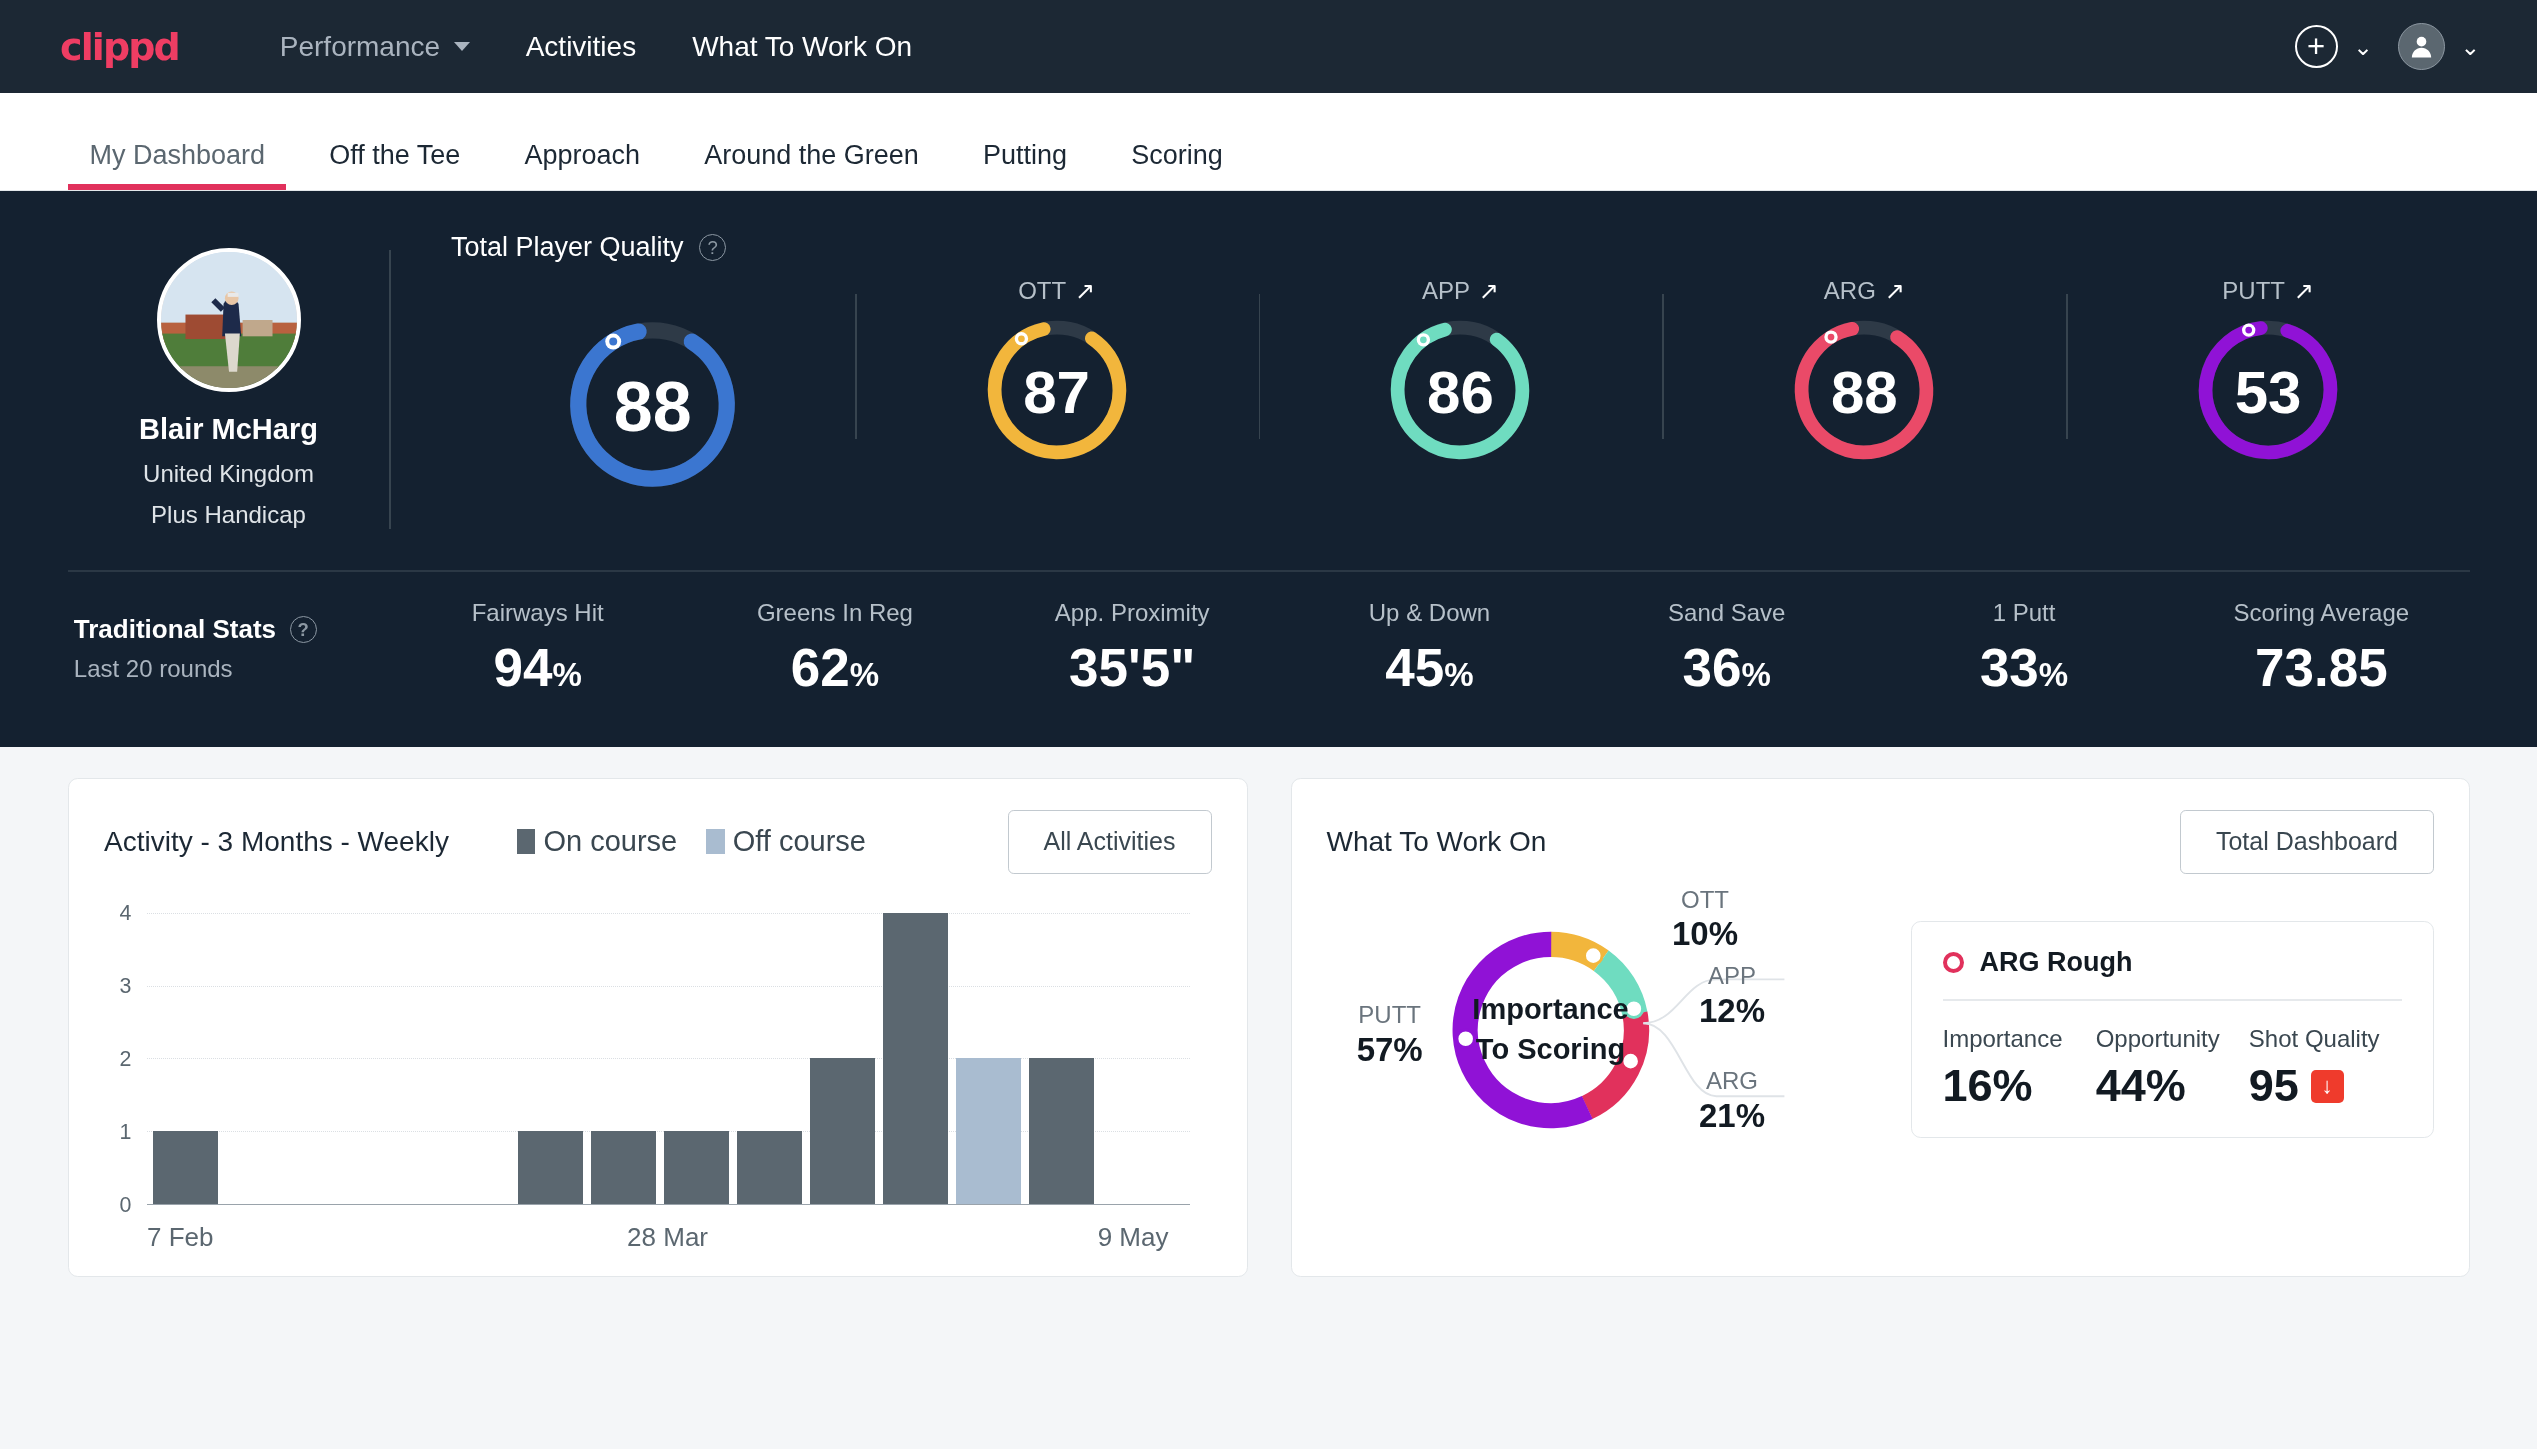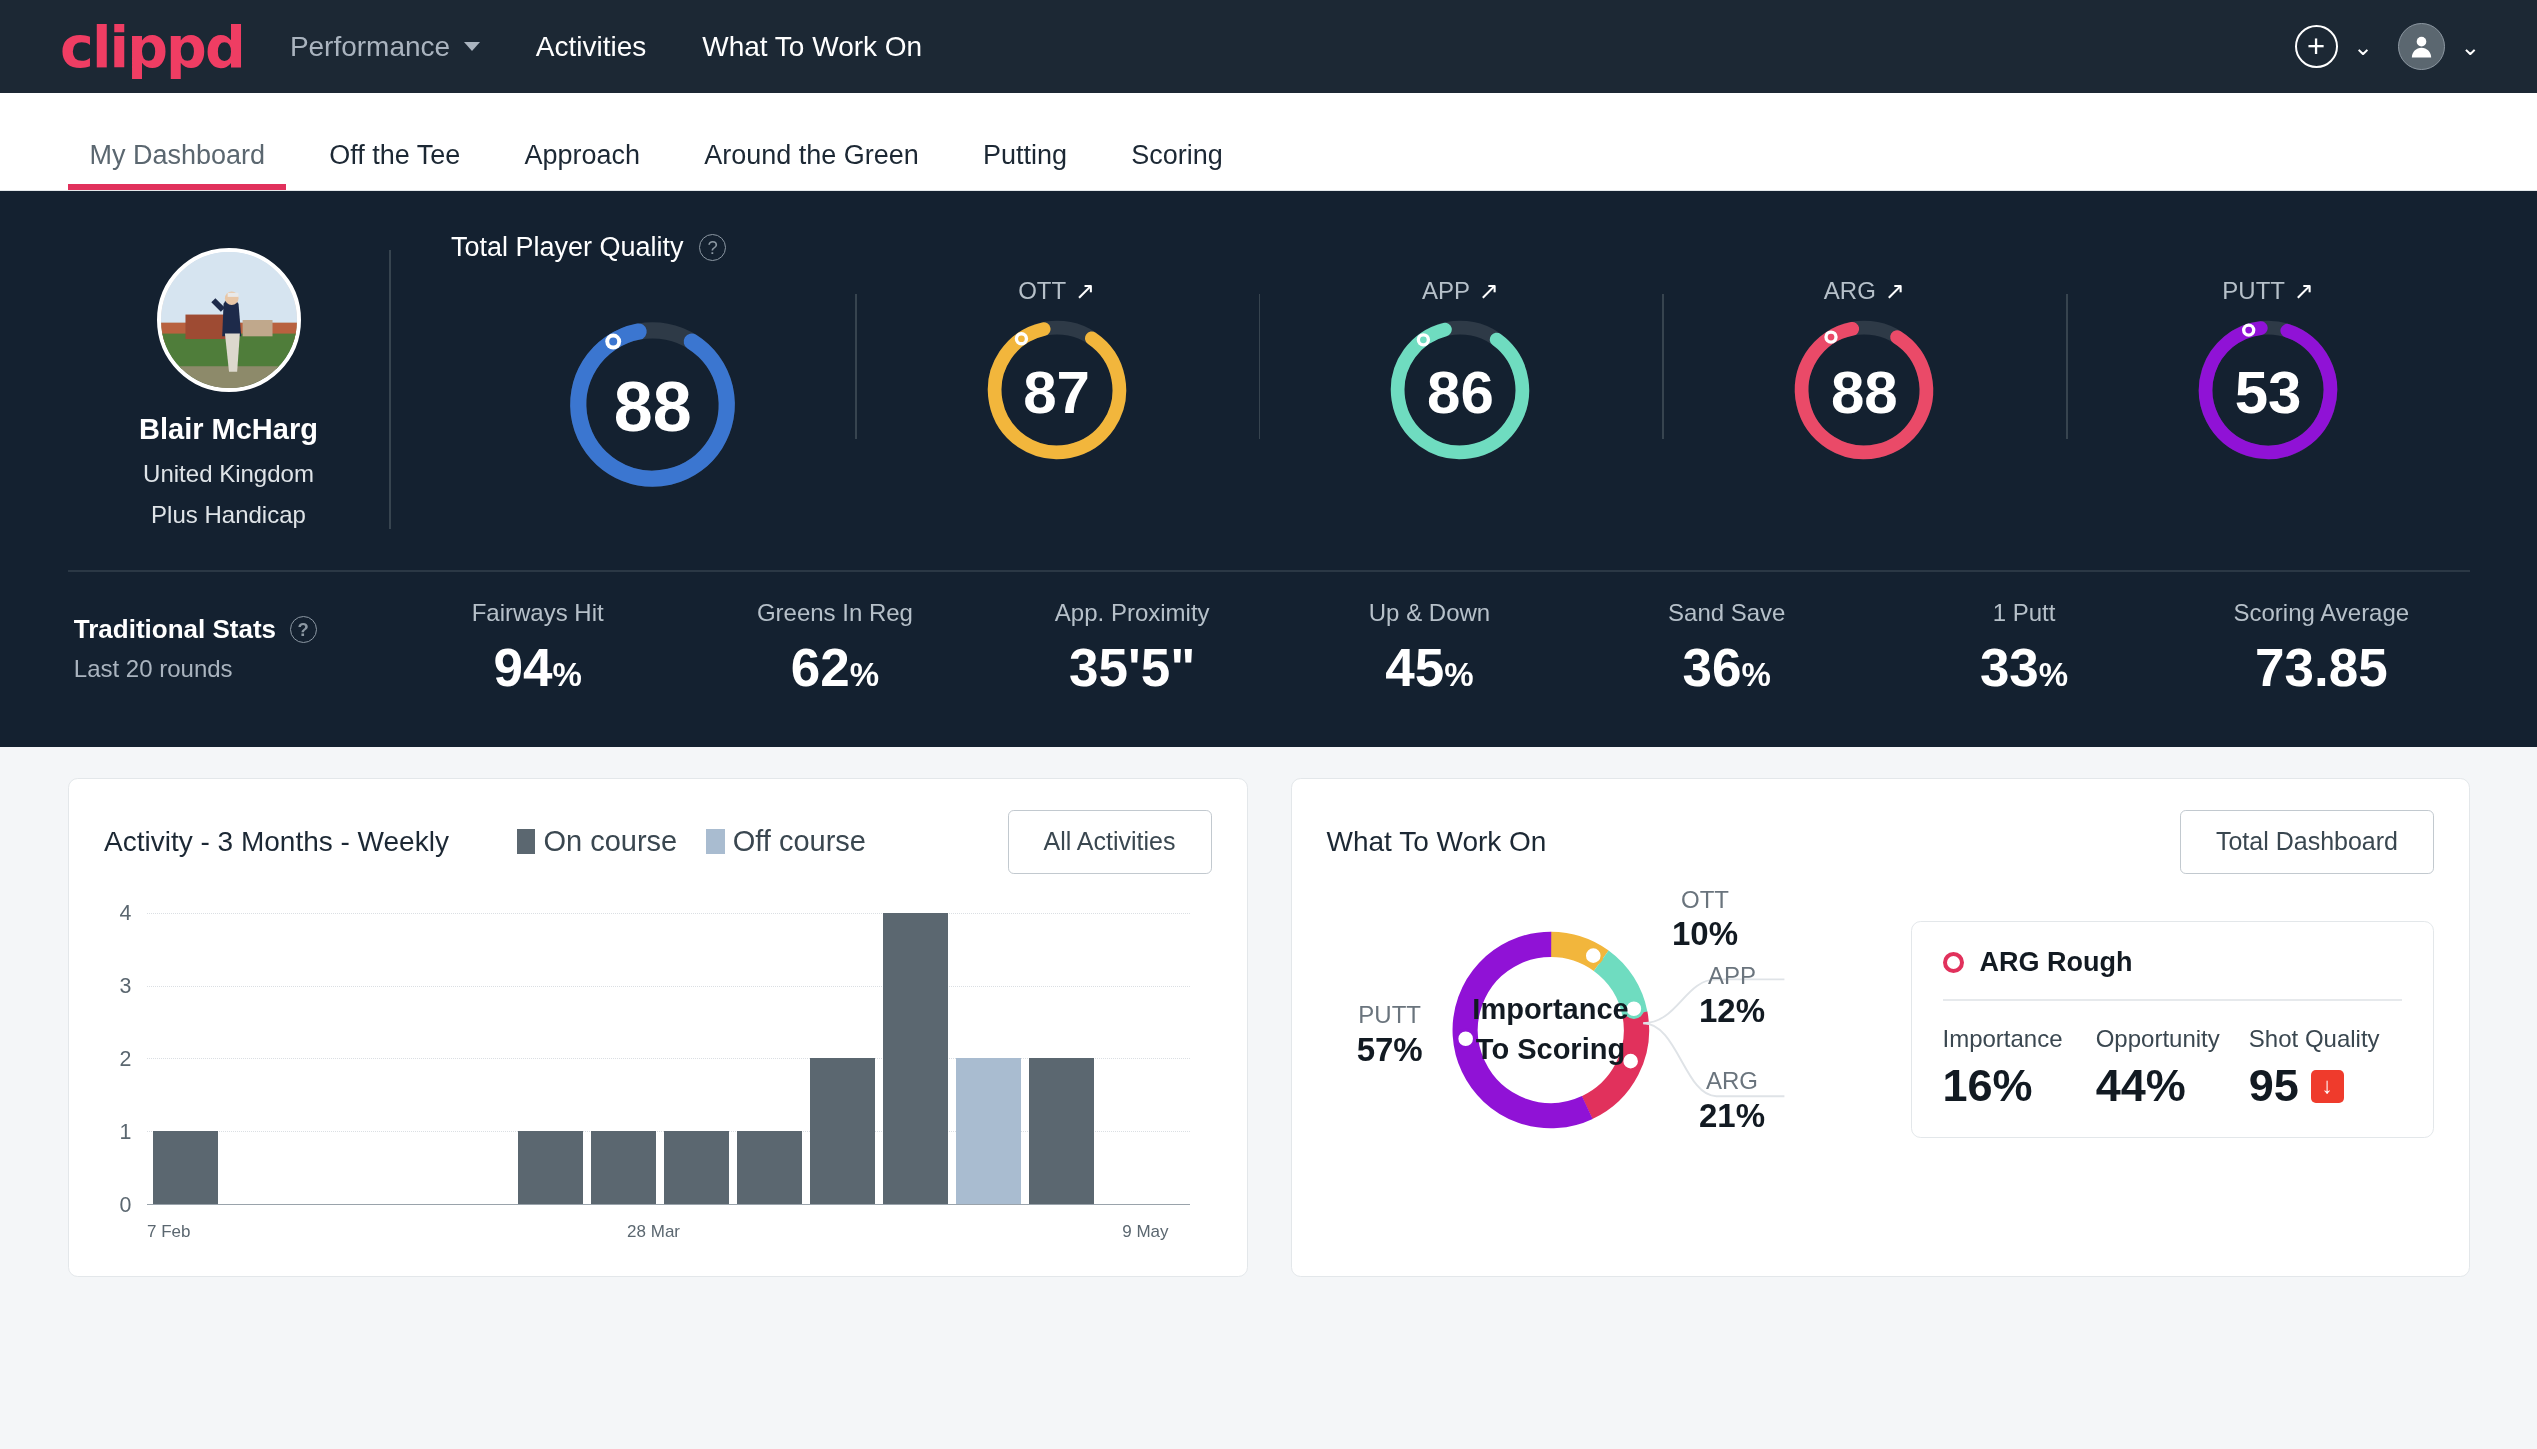--- a/index.html
+++ b/index.html
@@ -10,22 +10,22 @@
     overflow: hidden;
   }
 
   
   .topnav {
     height: 93px; background: #1c2834;
     display: flex; align-items: center; padding: 0 60px;
     position: relative;
   }
   .logo {
-    font-size: 57px; font-weight: 700; color: #ef3d63;
-    letter-spacing: -1.9px; margin-right: 46px;
+    font-size: 38px; font-weight: 700; color: #ef3d63;
+    letter-spacing: -1.9px; margin-right: 101px;
     font-family: "DejaVu Sans", sans-serif;
   }
   .navlinks { display: flex; align-items: center; gap: 56px; }
   .navlink {
     font-size: 28px; color: #ffffff; cursor: pointer;
     display: flex; align-items: center; gap: 13.6px;
   }
   .navlink.muted { color: #aab4bf; }
   .caret {
     width: 0; height: 0; border-left: 8.8px solid transparent;
@@ -165,21 +165,21 @@
   }
   .gridline {
     position: absolute; left: 0; right: 0; height: 0;
     border-top: 1.9px dotted #dbdfe3;
   }
   .bar { position: absolute; bottom: 0; background: #5b6770; }
   .bar.off { background: #a9bcd0; }
   .xlabels {
     position: relative; margin: 17.5px 43px 0 43px; height: 29px;
   }
-  .xlab { position: absolute; font-size: 17px; color: #5b6770; }
+  .xlab { position: absolute; font-size: 26px; color: #5b6770; }
 
   
   .wtwo-body { display: flex; align-items: center; margin-top: 9.7px; height: 292px; }
   .donut-zone { position: relative; width: 545px; height: 292px; flex: 0 0 545px; }
   .donut-lab { position: absolute; text-align: center; }
   .dl-key { font-size: 24px; color: #6a747d; }
   .dl-val { font-size: 33px; color: #121a22; font-weight: 700; margin-top: 1.9px; }
   .donut-center {
     position: absolute; left: 0; right: 0; top: 0; bottom: 0;
     display: flex; flex-direction: column; align-items: center; justify-content: center;

